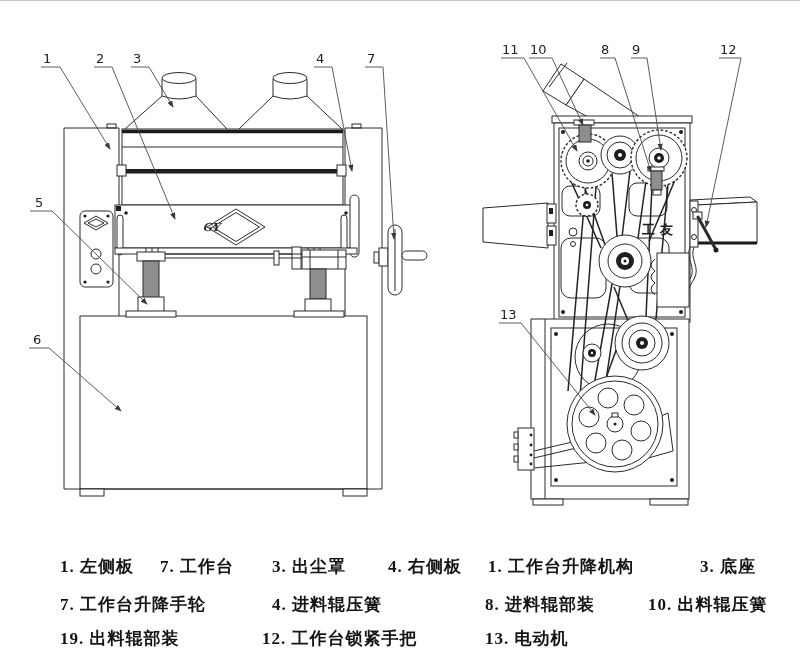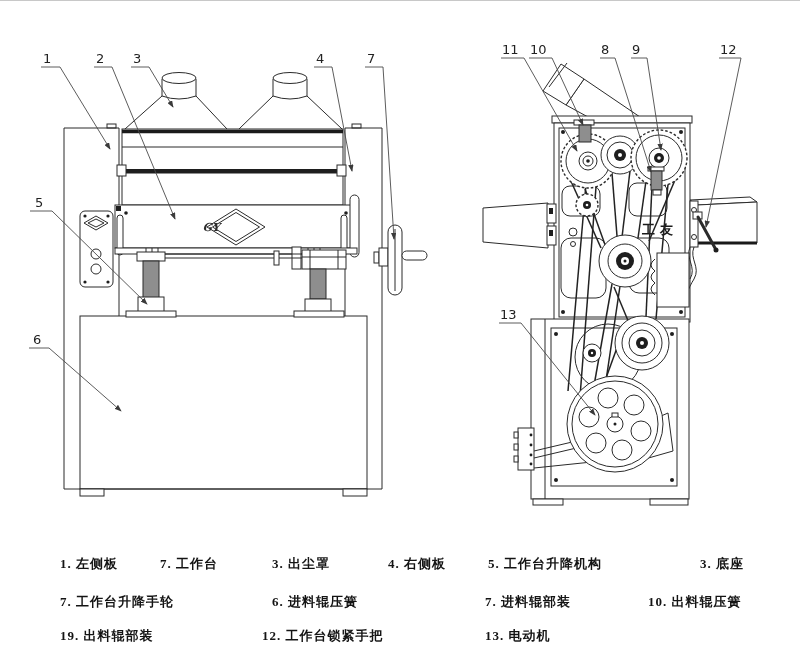--- a/index.html
+++ b/index.html
@@ -1,17 +1,17 @@
 <!DOCTYPE html>
 <html><head>
 <meta charset="utf-8">
 <style>
   html,body{margin:0;padding:0;background:#fff;width:800px;height:668px;overflow:hidden;}
   .page{position:relative;width:800px;height:668px;background:#fff;border-top:1px solid #c8c8c8;font-family:"Liberation Sans",sans-serif;}
-  .legend-item{position:absolute;font-family:"Liberation Serif",serif;font-weight:bold;font-size:13px;color:#141414;letter-spacing:1px;white-space:nowrap;text-align:center;}
+  .legend-item{position:absolute;font-family:"Liberation Serif",serif;font-weight:bold;font-size:17px;color:#141414;letter-spacing:1px;white-space:nowrap;text-align:center;}
   svg{position:absolute;left:0;top:0;}
   .s{stroke:#2b2b2b;stroke-width:1;fill:none;}
   .sw{stroke:#2b2b2b;stroke-width:1;fill:#fff;}
   .sd{stroke:none;fill:#1e1e1e;}
   .gear{stroke:#2b2b2b;stroke-width:1.4;fill:#fff;stroke-dasharray:2.6 2;}
   .belt{stroke:#222;stroke-width:1.5;fill:none;}
   .leader{stroke:#4a4a4a;stroke-width:0.9;fill:none;marker-end:url(#arr);}
   .callout-num{font-family:"DejaVu Sans",sans-serif;font-size:13px;fill:#222;}
   .brand{font-family:"Liberation Serif",serif;font-weight:bold;font-size:13px;fill:#1a1a1a;letter-spacing:5px;}
   .gy{font-family:"DejaVu Serif",serif;font-style:italic;font-weight:bold;font-size:11px;fill:#2b2b2b;}
@@ -336,26 +336,26 @@
       <path class="leader" d="M499,322 H521 L595,414"></path>
     </g>
   </g>
 </svg>
 
 <div>
   <span class="legend-item" style="left:60px;top:554px">1. 左侧板</span>
   <span class="legend-item" style="left:160px;top:554px">7. 工作台</span>
   <span class="legend-item" style="left:272px;top:554px">3. 出尘罩</span>
   <span class="legend-item" style="left:388px;top:554px">4. 右侧板</span>
-  <span class="legend-item" style="left:488px;top:554px">5. 工作台升降机构</span>
+  <span class="legend-item" style="left:488px;top:554px">1. 工作台升降机构</span>
   <span class="legend-item" style="left:700px;top:554px">3. 底座</span>
 
   <span class="legend-item" style="left:60px;top:592px">7. 工作台升降手轮</span>
-  <span class="legend-item" style="left:272px;top:592px">6. 进料辊压簧</span>
-  <span class="legend-item" style="left:485px;top:592px">7. 进料辊部装</span>
+  <span class="legend-item" style="left:272px;top:592px">4. 进料辊压簧</span>
+  <span class="legend-item" style="left:485px;top:592px">8. 进料辊部装</span>
   <span class="legend-item" style="left:648px;top:592px">10. 出料辊压簧</span>
 
   <span class="legend-item" style="left:60px;top:626px">19. 出料辊部装</span>
   <span class="legend-item" style="left:262px;top:626px">12. 工作台锁紧手把</span>
   <span class="legend-item" style="left:485px;top:626px">13. 电动机</span>
 </div>
 
 </div>
 
 </body></html>

